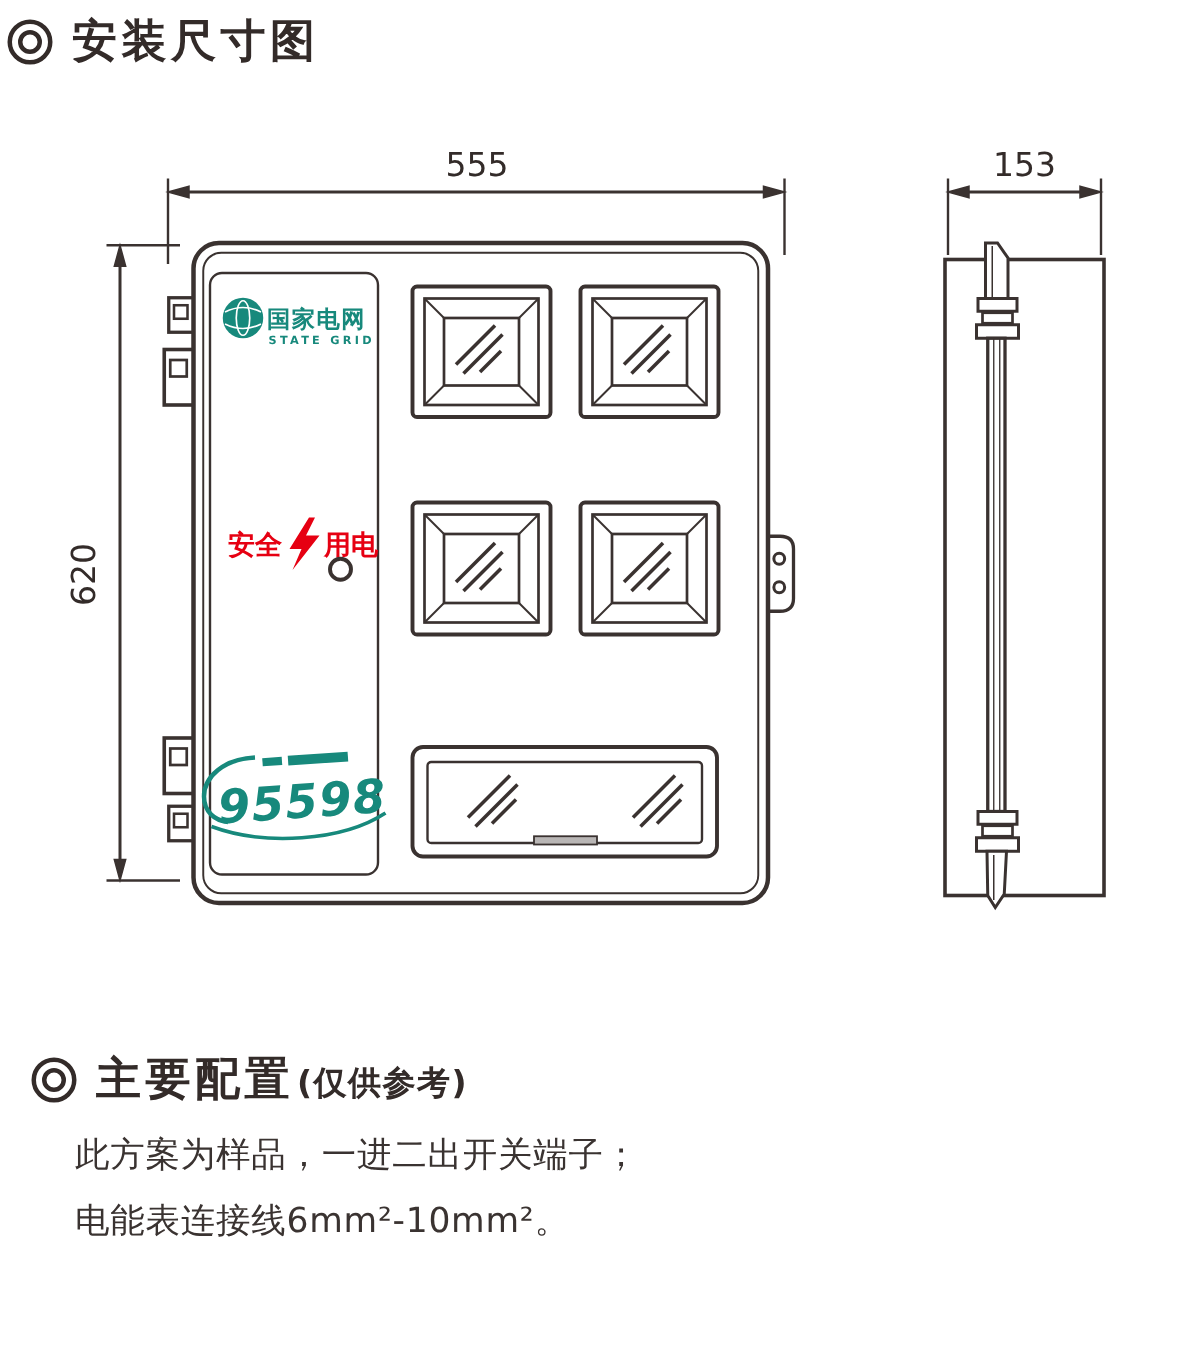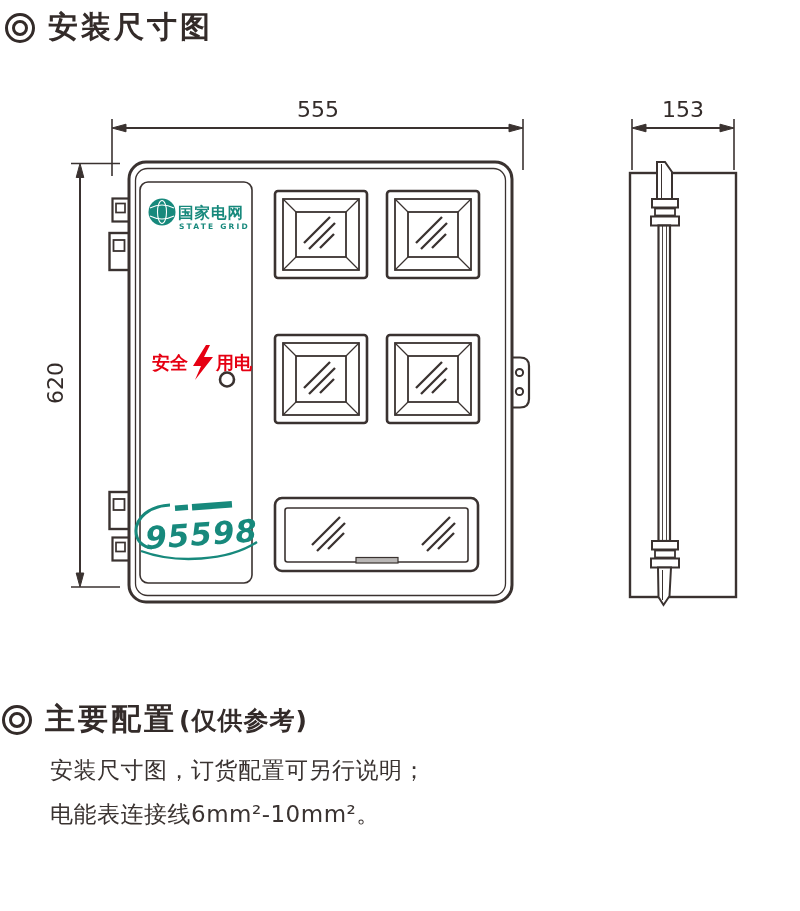--- a/index.html
+++ b/index.html
@@ -8,21 +8,21 @@
     font-family:"DejaVu Sans","Liberation Sans",sans-serif;
     color:#332b29;overflow:hidden;
   }
   .sec-title{position:absolute;display:flex;align-items:center;gap:13px;}
   .bullseye{
     width:24px;height:24px;border:3.5px solid #332b29;border-radius:50%;
     display:flex;align-items:center;justify-content:center;flex:0 0 auto;
   }
   .bullseye::after{content:"";width:10px;height:10px;border:3px solid #332b29;border-radius:50%;}
   .t-main{font-size:30px;font-weight:800;letter-spacing:3px;white-space:nowrap;}
-  .t-note{font-size:25px;font-weight:800;letter-spacing:1px;white-space:nowrap;margin-left:2px;}
+  .t-note{font-size:22px;font-weight:800;letter-spacing:1px;white-space:nowrap;margin-left:2px;}
   .title-row{display:flex;align-items:baseline;}
   .config-lines{
     position:absolute;left:50px;top:748px;width:740px;
     font-size:23px;line-height:44px;color:#3a3331;letter-spacing:0.5px;white-space:nowrap;
   }
   svg{position:absolute;left:0;top:0;}
   svg text{font-family:"DejaVu Sans","Liberation Sans",sans-serif;}
 </style>
 </head>
 <body>
@@ -211,26 +211,26 @@
         <rect x="652" y="541" width="26" height="8.5" stroke-width="2"></rect>
         <rect x="655" y="550.5" width="20" height="7" stroke-width="1.8"></rect>
         <rect x="651" y="558.5" width="28" height="9" stroke-width="2"></rect>
 
         <path d="M658,567.5 L671,567.5 L669.5,596 L663.5,605 L658.5,597 Z" stroke-width="2"></path>
         <line x1="662.5" y1="570" x2="662.5" y2="600" stroke-width="1" fill="none"></line>
       </g>
     </g>
   </svg>
 
-  <div class="sec-title" style="left:2px;top:699px">
+  <div class="sec-title" style="left:21px;top:699px">
     <span class="bullseye"></span>
     <span class="title-row">
       <span class="t-main">主要配置</span>
       <span class="t-note">(仅供参考)</span>
     </span>
   </div>
 
   <div class="config-lines">
-    <div>安装尺寸图，订货配置可另行说明；</div>
+    <div>此方案为样品，一进二出开关端子；</div>
     <div>电能表连接线6mm²-10mm²。</div>
   </div>
 
 </div>
 
 </body></html>

